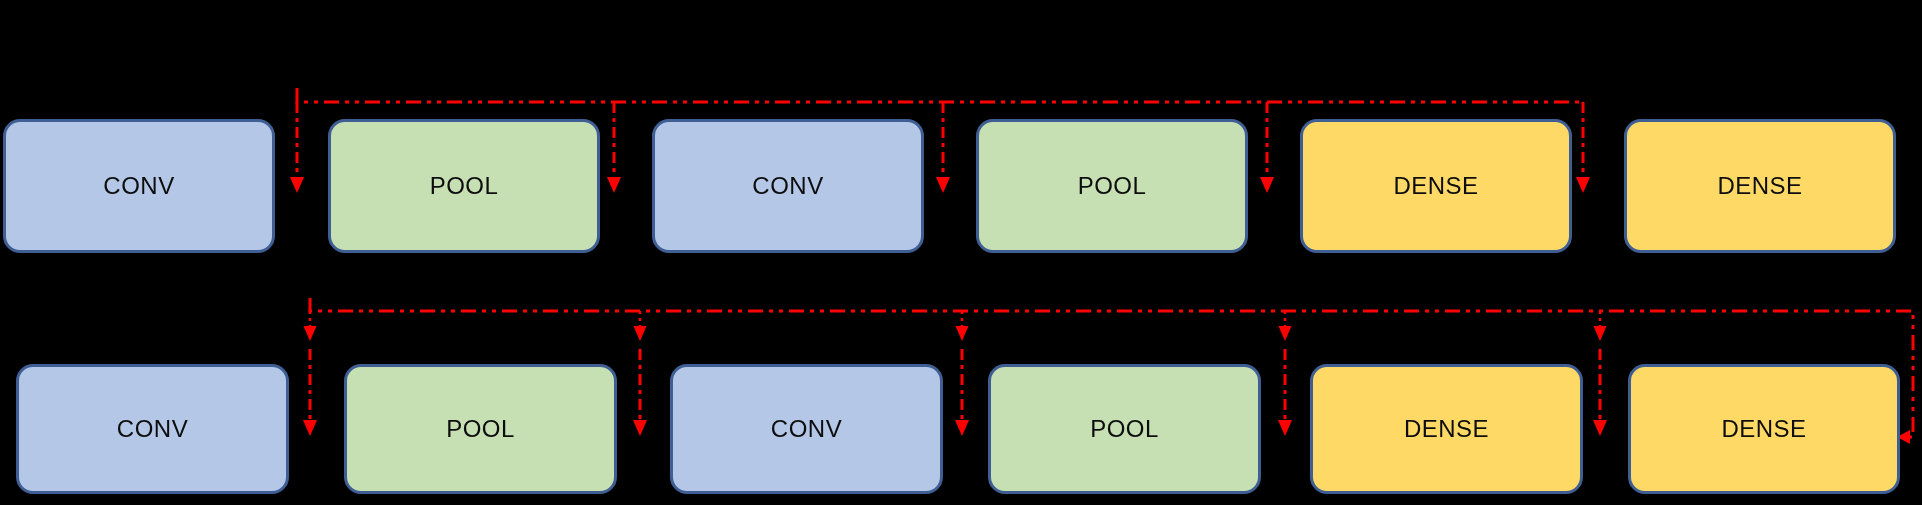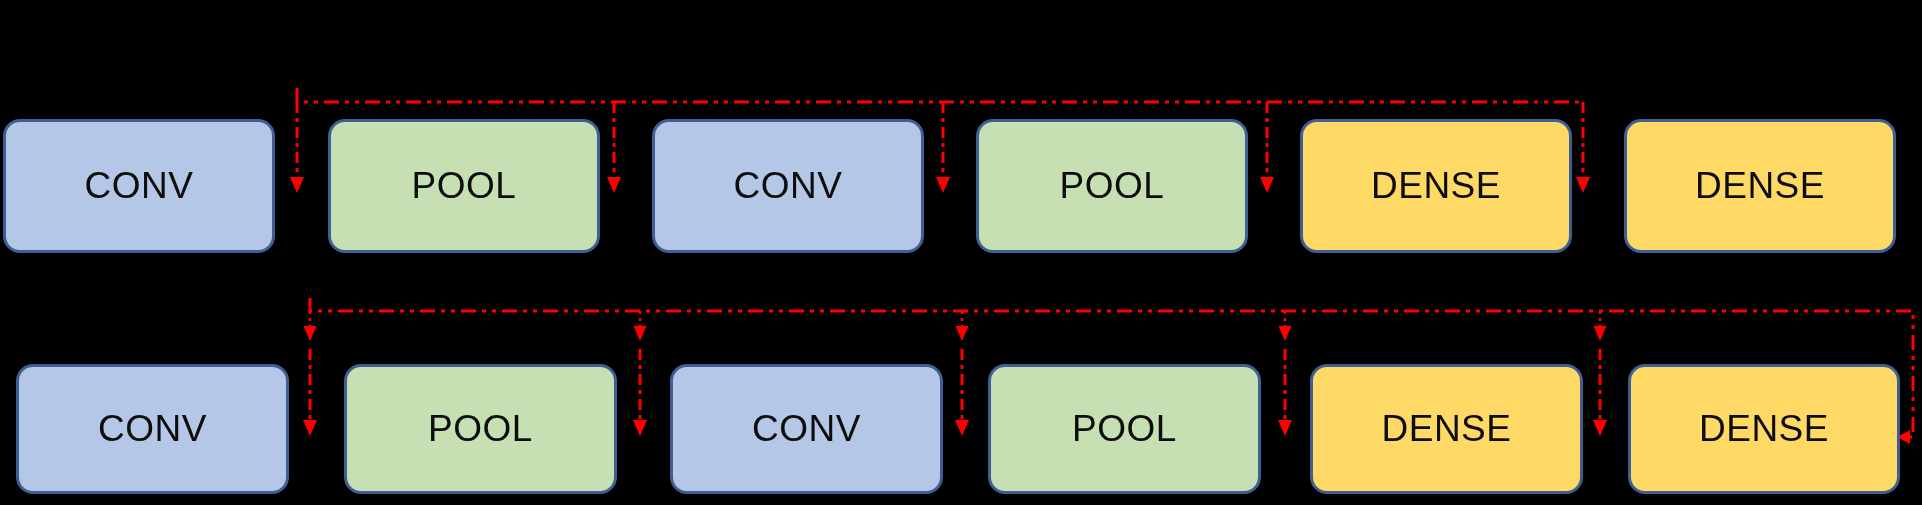--- a/index.html
+++ b/index.html
@@ -18,21 +18,21 @@
   .block {
     position: absolute;
     border: 3px solid #3f5f94;
     border-radius: 17px;
     display: flex;
     align-items: center;
     justify-content: center;
     box-sizing: border-box;
   }
   .block-label {
-    font-size: 37px;
+    font-size: 24px;
     letter-spacing: 0.5px;
     user-select: none;
   }
 </style>
 </head>
 <body>
 
 <div class="canvas" style="background-color: rgb(0, 0, 0); color: rgb(13, 13, 13);">
 
   <svg class="overlay" viewBox="0 0 1922 505" xmlns="http://www.w3.org/2000/svg">

